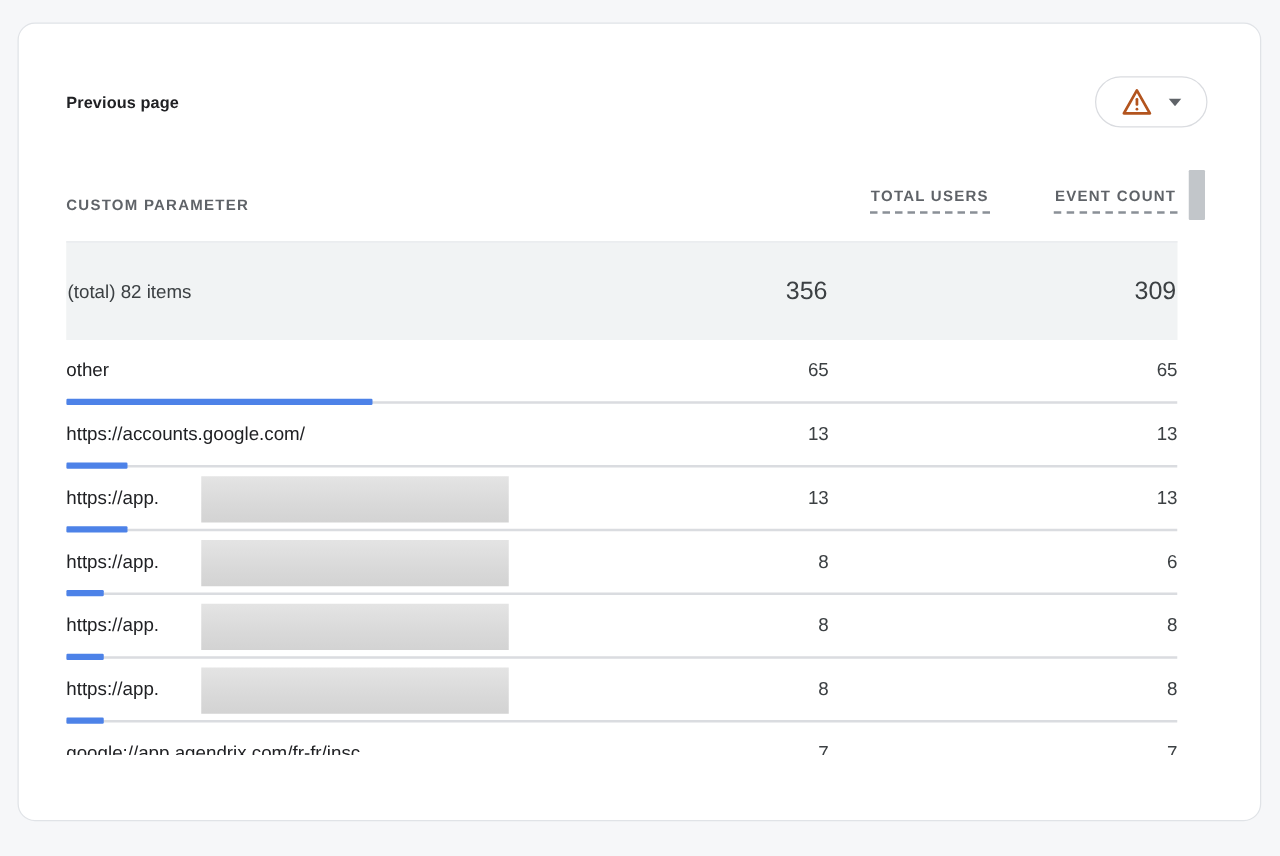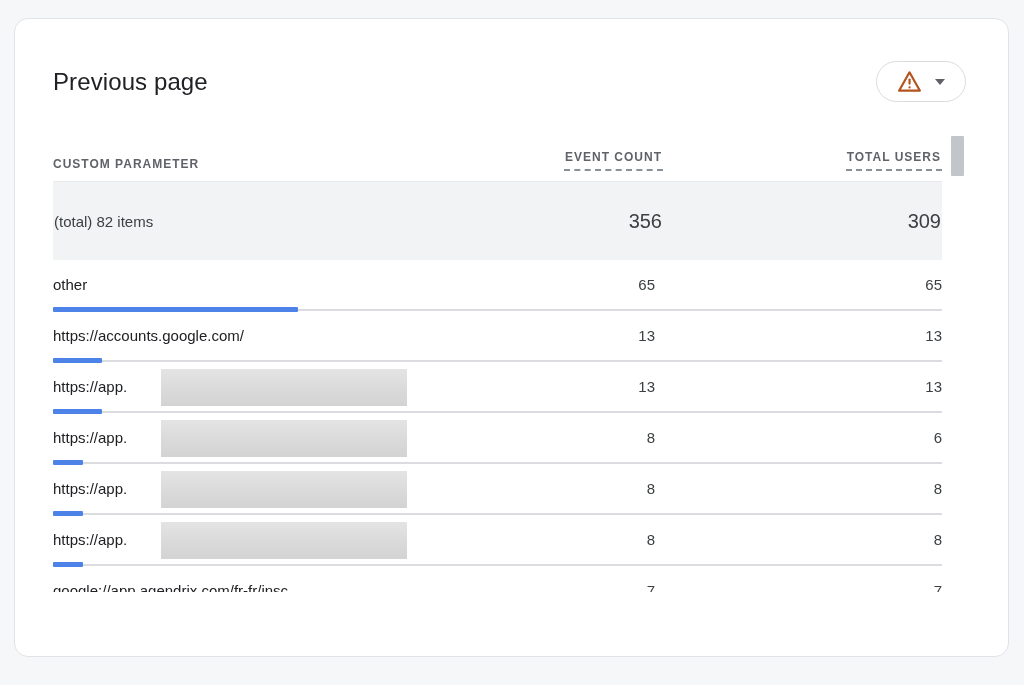--- a/index.html
+++ b/index.html
@@ -10,21 +10,21 @@
     position:absolute; left:14px; top:18px; width:995px; height:639px;
     background:#ffffff; border:1px solid #e0e3e7; border-radius:14px;
     overflow:hidden;
   }
 
   
   .card-header {
     display:flex; justify-content:space-between; align-items:center;
     padding:42px 42px 0 38px;
   }
-  .card-title { font-size:24px; font-weight:400; color:#202124; letter-spacing:.1px; }
+  .card-title { font-size:13px; font-weight:700; color:#202124; letter-spacing:.1px; }
   .warn-pill {
     width:90px; height:41px; border:1px solid #dadce0; border-radius:21px;
     background:#fff; display:flex; align-items:center; justify-content:center;
     gap:13px; cursor:pointer;
   }
   .warn-pill svg { display:block; color:var(--warning-orange,#b3541e); }
   .caret-down {
     width:0; height:0; border-left:5.5px solid transparent;
     border-right:5.5px solid transparent; border-top:6px solid #5f6368;
   }
@@ -35,30 +35,29 @@
     display:flex; align-items:flex-end; margin-top:48px; padding-bottom:10px;
   }
   .th { font-size:12px; font-weight:700; color:#5f6368; letter-spacing:1px; }
   .col-param { flex:1; text-align:left; }
   .col-ec { width:150px; text-align:right; }
   .col-tu { width:279px; text-align:right; }
   .th-underlined { display:inline-block; border-bottom:2px dashed #8a9097; padding:0 1px 5px 1px; }
 
   .total-row {
     display:flex; align-items:center; height:79px; background:#f1f3f4;
-    border-top:1px solid #e8eaed; margin-top:0; padding:0 1px;
+    border-top:1px solid #e8eaed; margin-top:12px; padding:0 1px;
   }
   .total-label { font-size:15px; color:#3c4043; }
   .total-num { font-size:20px; color:#3c4043; }
 
   .tbody { height:332px; overflow:hidden; position:relative; }
   .row {
     display:flex; align-items:center; height:51px; position:relative;
     border-bottom:2px solid #dadce0;
-    gap:8px;
   }
   .row-param { font-size:15px; color:#202124; }
   .row-num { font-size:15px; color:#3c4043; }
   .row-bar {
     position:absolute; left:0; bottom:-3px; height:5px;
     background:var(--accent-blue,#4d82e8); border-radius:1px; z-index:2;
   }
   .redaction-box {
     position:absolute; left:108px; top:7px; width:246px; height:37px;
     background:linear-gradient(180deg,#e4e4e4 0%,#d9d9d9 60%,#d3d3d3 100%);
@@ -89,25 +88,25 @@
       <span class="caret-down"></span>
     </div>
   </div>
 
   <div class="table-wrap">
 
     <div class="thead">
       <div class="th col-param">
         <span>CUSTOM PARAMETER</span>
       </div>
+      <div class="th col-tu">
+        <span class="th-underlined">TOTAL USERS</span>
+      </div>
       <div class="th col-ec">
         <span class="th-underlined">EVENT COUNT</span>
-      </div>
-      <div class="th col-tu">
-        <span class="th-underlined">TOTAL USERS</span>
       </div>
     </div>
 
     <div class="total-row">
       <div class="col-param total-label">(total) 82 items</div>
       <div class="col-ec total-num">356</div>
       <div class="col-tu total-num">309</div>
     </div>
 
     <div class="tbody">

